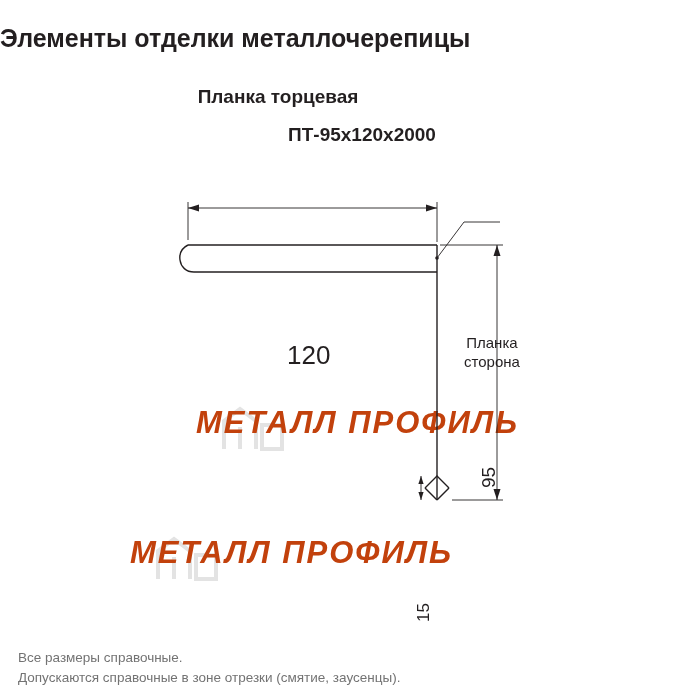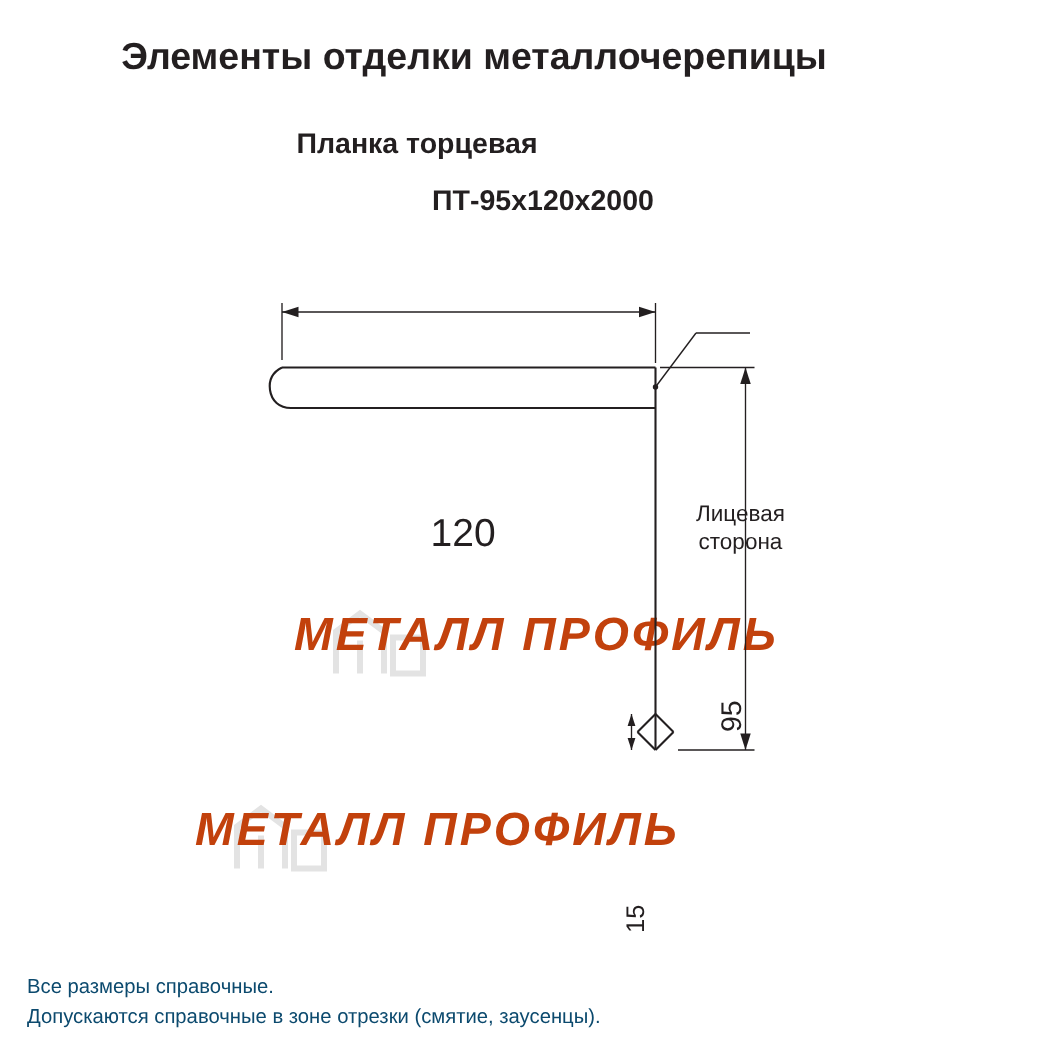--- a/index.html
+++ b/index.html
@@ -18,21 +18,20 @@
   .page {
     position: absolute;
     left: 0; top: 0;
     width: 700px;
     height: 700px;
   }
   .title-main {
     position: absolute;
     left: 0; top: 24px;
     width: 632px;
-    text-align: center;
     font-size: 25px;
     font-weight: bold;
     letter-spacing: 0px;
   }
   .title-sub {
     position: absolute;
     left: 0; top: 86px;
     width: 556px;
     text-align: center;
     font-size: 19px;
@@ -102,21 +101,21 @@
     font-size: 15px;
     line-height: 19px;
     text-align: center;
   }
   .footnotes {
     position: absolute;
     left: 18px;
     top: 648px;
     font-size: 13.5px;
     line-height: 20px;
-    color: #0c4a6e;
+    color: #737373;
   }
   .footnotes div { white-space: nowrap; }
 </style>
 </head>
 <body>
 
 <div class="page">
 
   <div class="title-main">Элементы отделки металлочерепицы</div>
   <div class="title-sub">Планка торцевая</div>
@@ -186,21 +185,21 @@
         <line x1="464" y1="72" x2="500" y2="72"></line>
       </g>
       <circle cx="437" cy="108" r="1.8" fill="#231f20"></circle>
     </svg>
 
     <div class="label dim-120">120</div>
     <div class="label dim-95">95</div>
     <div class="label dim-15">15</div>
 
     <div class="label face-label">
-      <div>Лицевая</div>
+      <div>Планка</div>
       <div>сторона</div>
     </div>
   </div>
 
   <div class="footnotes">
     <div>Все размеры справочные.</div>
     <div>Допускаются справочные в зоне отрезки (смятие, заусенцы).</div>
   </div>
 
 </div>

